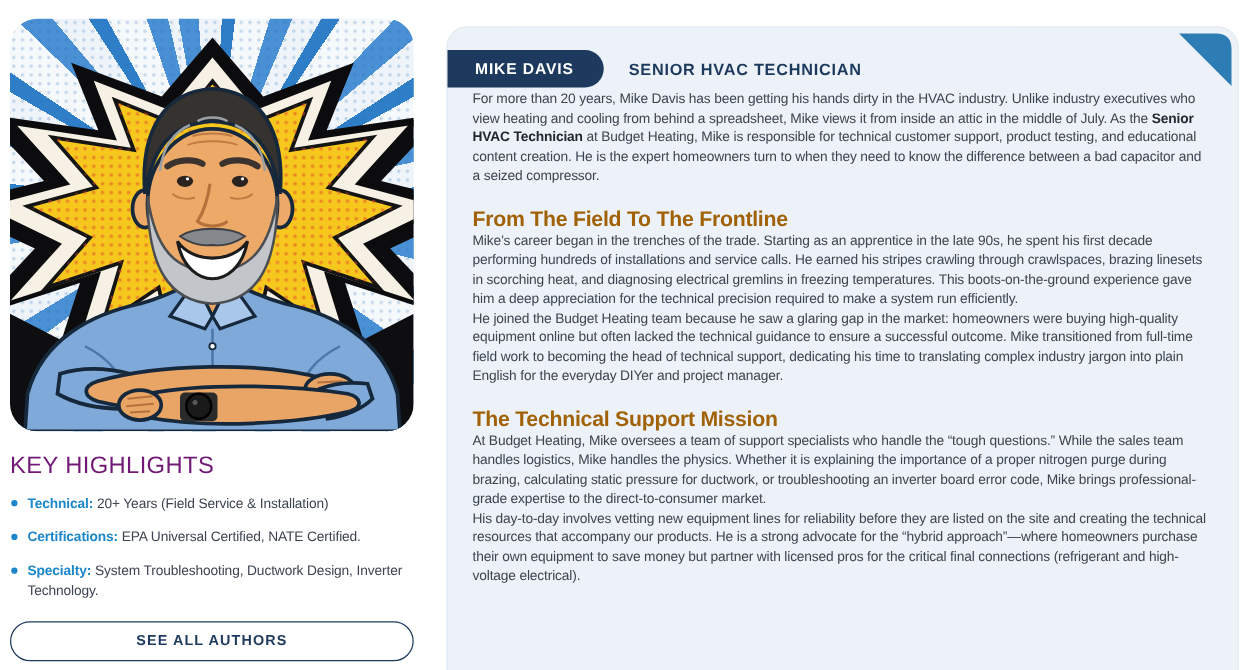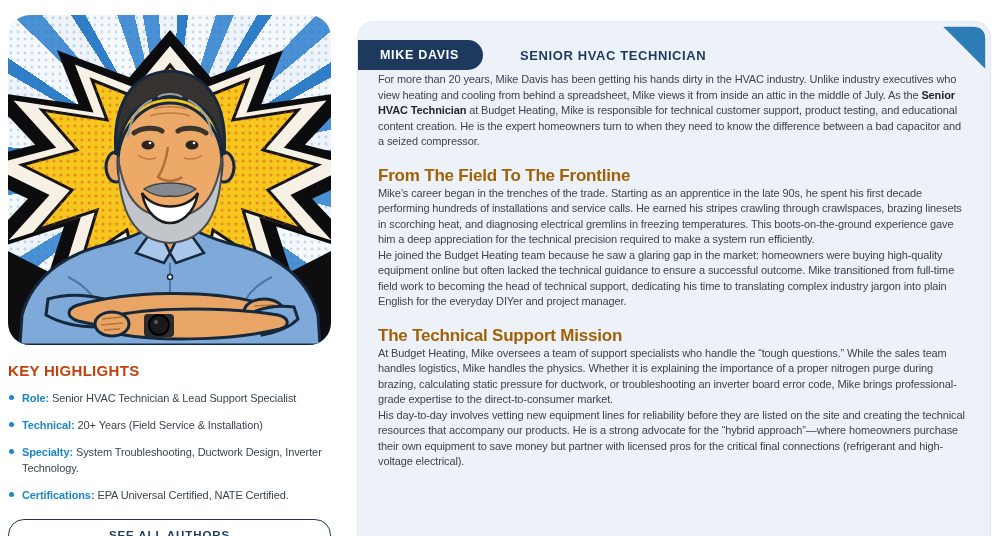--- a/index.html
+++ b/index.html
@@ -6,38 +6,38 @@
   html,body { width:1000px; height:536px; overflow:hidden; background:#ffffff;
     font-family:"Liberation Sans","DejaVu Sans",sans-serif; }
 
   
   .left-col { position:absolute; left:8px; top:15px; width:323px; }
   .portrait { width:323px; height:330px; border-radius:22px; overflow:hidden; position:relative;
     background:repeating-conic-gradient(from -10deg at 50% 46%,
       #4a90d4 0deg 6deg, #eef4fa 6deg 13deg, #2f7ec8 13deg 17deg, #f6f9fc 17deg 27deg); }
   .portrait svg { position:absolute; inset:0; }
 
-  .kh-title { margin:17px 0 12px; font-size:15px; font-weight:700; letter-spacing:.3px; color:#c2410c; }
+  .kh-title { margin:17px 0 12px; font-size:19px; font-weight:400; letter-spacing:.3px; color:#701a75; }
   .kh-list { list-style:none; }
   .kh-list li { position:relative; padding-left:14px; margin-bottom:11px;
     font-size:11px; line-height:1.45; color:#3d4451; letter-spacing:-0.1px; }
   .kh-dot { position:absolute; left:1px; top:4px; width:5px; height:5px; border-radius:50%; background:#1b87c8; }
   .kh-label { color:#1b87c8; font-weight:700; }
 
   .see-all-btn { display:block; width:100%; margin-top:15px; padding:9px 0;
     border:1.6px solid #1d3a5e; border-radius:20px; background:#ffffff; color:#1d3a5e;
     font-family:inherit; font-weight:800; font-size:11.5px; letter-spacing:.9px;
     text-align:center; cursor:pointer; }
 
   
   .bio-card { position:absolute; left:358px; top:22px; width:632px; height:600px;
     background:#ecf2f7; border-radius:16px; box-shadow:0 0 0 1px #e2e9f0; }
   .corner-ribbon { position:absolute; top:3px; right:3px; width:50px; height:50px; }
 
-  .badge-row { display:flex; align-items:center; margin-top:18px;gap:17px; }
+  .badge-row { display:flex; align-items:center; margin-top:18px; }
   .name-badge { background:#1d3a5e; color:#ffffff; font-weight:800; font-size:12.5px;
     letter-spacing:.7px; padding:8px 24px 8px 22px; border-radius:0 16px 16px 0; }
   .role-title { margin-left:20px; color:#1d3a5e; font-weight:800; font-size:13px; letter-spacing:.6px; }
 
   .bio-content { padding:2px 22px 20px 20px; }
   .bio-content p { font-size:11px; line-height:15.5px; letter-spacing:-0.12px;
     color:#3d4451; }
   .bio-content p b { color:#23272e; }
   .bio-content h2 { margin:16px 0 0; font-size:17px; font-weight:800; color:#a16207; letter-spacing:-0.2px; }
 </style>
@@ -119,30 +119,27 @@
       <path d="M120,122 C122,102 132,90 144,85" stroke="#9aa0a4" stroke-width="2" fill="none"></path>
       <path d="M204,122 C202,102 192,90 180,85" stroke="#9aa0a4" stroke-width="2" fill="none"></path>
       <path d="M150,82 C156,78 168,78 174,82" stroke="#9aa0a4" stroke-width="2" fill="none"></path>
     </svg>
   </div>
 
   <h1 class="kh-title">KEY HIGHLIGHTS</h1>
 
   <ul class="kh-list">
     <li>
-      <span class="kh-dot"></span><span class="kh-label">Role:</span><span> Senior HVAC Technician &amp; Lead Support Specialist</span>
-    </li>
-    <li>
       <span class="kh-dot"></span><span class="kh-label">Technical:</span><span> 20+ Years (Field Service &amp; Installation)</span>
     </li>
     <li>
-      <span class="kh-dot"></span><span class="kh-label">Specialty:</span><span> System Troubleshooting, Ductwork Design, Inverter Technology.</span>
+      <span class="kh-dot"></span><span class="kh-label">Certifications:</span><span> EPA Universal Certified, NATE Certified.</span>
     </li>
     <li>
-      <span class="kh-dot"></span><span class="kh-label">Certifications:</span><span> EPA Universal Certified, NATE Certified.</span>
+      <span class="kh-dot"></span><span class="kh-label">Specialty:</span><span> System Troubleshooting, Ductwork Design, Inverter Technology.</span>
     </li>
   </ul>
 
   <button class="see-all-btn">SEE ALL AUTHORS</button>
 </div>
 
 <div class="bio-card">
 
   <svg class="corner-ribbon" viewBox="0 0 56 56">
     <path d="M7,2 H40 Q54,2 54,16 V49 Z" fill="#2d7cb3"></path>

